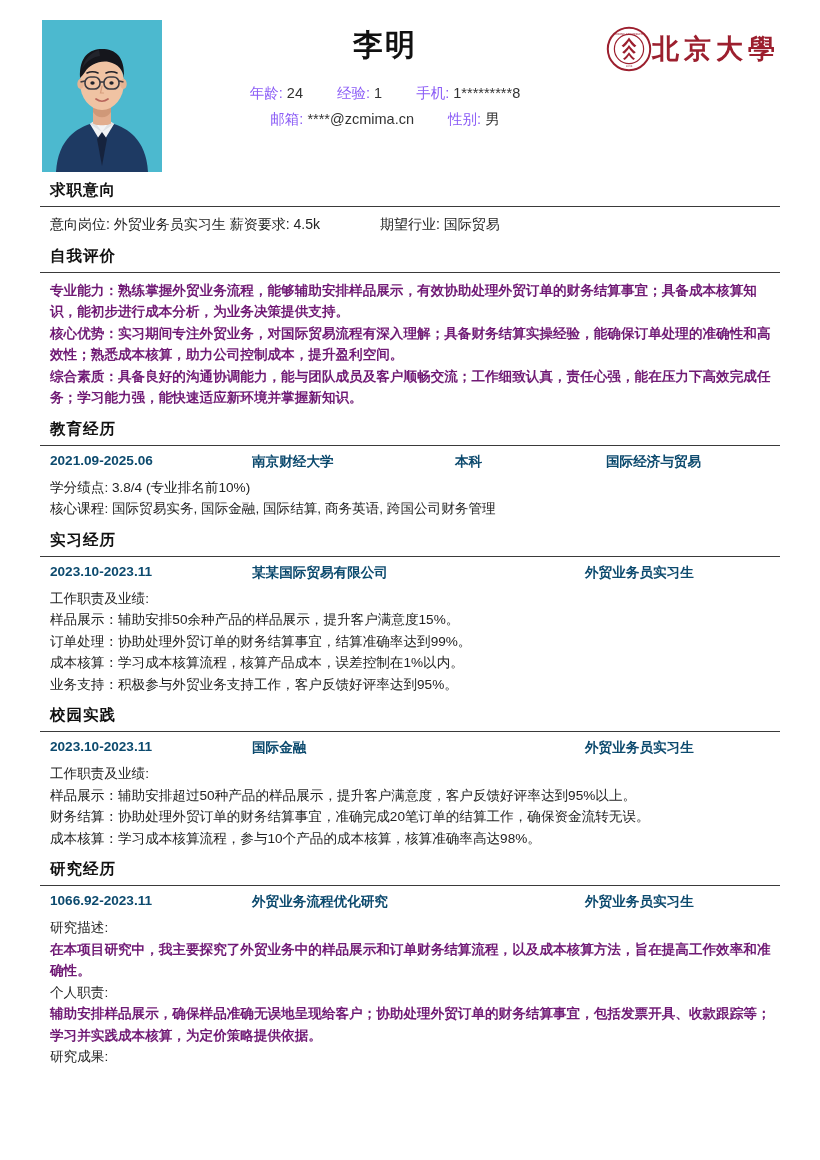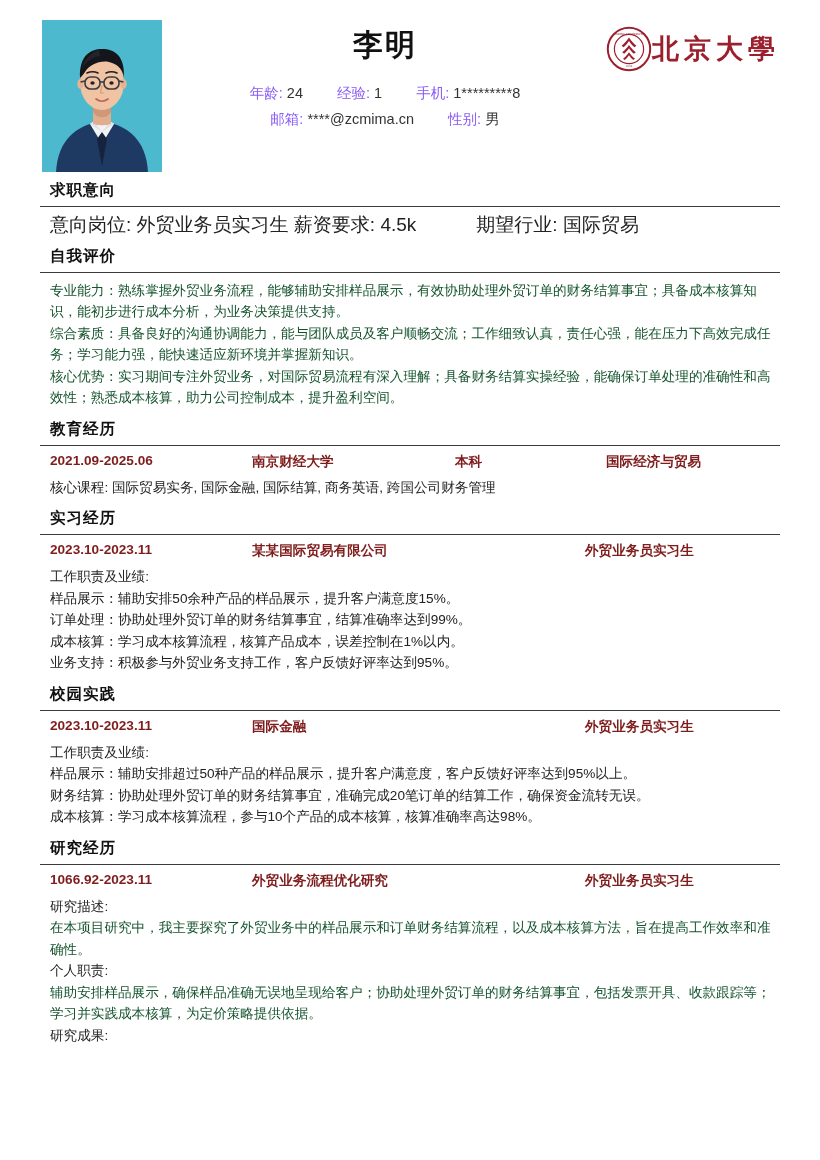--- a/index.html
+++ b/index.html
@@ -107,44 +107,45 @@
     font-size: 13.6px;
     line-height: 21.5px;
     color: #222;
     padding-left: 10px;
     margin: 0;
     word-break: break-word;
   }
   .body-para {
     font-size: 13.6px;
     line-height: 21.5px;
-    color: #14532d;
+    color: #701a75;
     padding-left: 10px;
     margin: 0;
+    font-weight: bold;
   }
 
   
   .intent-row {
     padding-left: 10px;
-    font-size: 19px;
+    font-size: 14px;
     line-height: 21.5px;
     color: #222;
     display: flex;
   }
   .intent-a { white-space: nowrap; }
   .intent-b { margin-left: 60px; white-space: nowrap; }
 
   
   .exp-row {
     position: relative;
     height: 22px;
     padding-left: 10px;
     font-size: 13.6px;
     font-weight: 700;
-    color: #7f1d1d;
+    color: #0c4a6e;
     margin-bottom: 2px;
   }
   .col-date  { position: absolute; left: 10px;  top: 0; white-space: nowrap; }
   .col-org   { position: absolute; left: 212px; top: 0; white-space: nowrap; }
   .col-deg   { position: absolute; left: 415px; top: 0; white-space: nowrap; }
   .col-major { position: absolute; left: 545px; top: 0; white-space: nowrap; padding-left: 21px; }
   .col-role  { position: absolute; left: 545px; top: 0; white-space: nowrap; }
 
   .clip-bottom {
     overflow: hidden;
@@ -265,33 +266,34 @@
         <span>期望行业:</span>
         <span>国际贸易</span>
       </span>
     </div>
   </div>
 
   <div class="section">
     <div class="section-title">自我评价</div>
     <hr class="section-rule">
     <p class="body-para">专业能力：熟练掌握外贸业务流程，能够辅助安排样品展示，有效协助处理外贸订单的财务结算事宜；具备成本核算知识，能初步进行成本分析，为业务决策提供支持。</p>
+    <p class="body-para">核心优势：实习期间专注外贸业务，对国际贸易流程有深入理解；具备财务结算实操经验，能确保订单处理的准确性和高效性；熟悉成本核算，助力公司控制成本，提升盈利空间。</p>
     <p class="body-para">综合素质：具备良好的沟通协调能力，能与团队成员及客户顺畅交流；工作细致认真，责任心强，能在压力下高效完成任务；学习能力强，能快速适应新环境并掌握新知识。</p>
-    <p class="body-para">核心优势：实习期间专注外贸业务，对国际贸易流程有深入理解；具备财务结算实操经验，能确保订单处理的准确性和高效性；熟悉成本核算，助力公司控制成本，提升盈利空间。</p>
   </div>
 
   <div class="section">
     <div class="section-title">教育经历</div>
     <hr class="section-rule">
     <div class="exp-row">
       <span class="col-date">2021.09-2025.06</span>
       <span class="col-org">南京财经大学</span>
       <span class="col-deg">本科</span>
       <span class="col-major">国际经济与贸易</span>
     </div>
+    <p class="body-line">学分绩点: 3.8/4 (专业排名前10%)</p>
     <p class="body-line">核心课程: 国际贸易实务, 国际金融, 国际结算, 商务英语, 跨国公司财务管理</p>
   </div>
 
   <div class="section">
     <div class="section-title">实习经历</div>
     <hr class="section-rule">
     <div class="exp-row">
       <span class="col-date">2023.10-2023.11</span>
       <span class="col-org">某某国际贸易有限公司</span>
       <span class="col-role">外贸业务员实习生</span>

